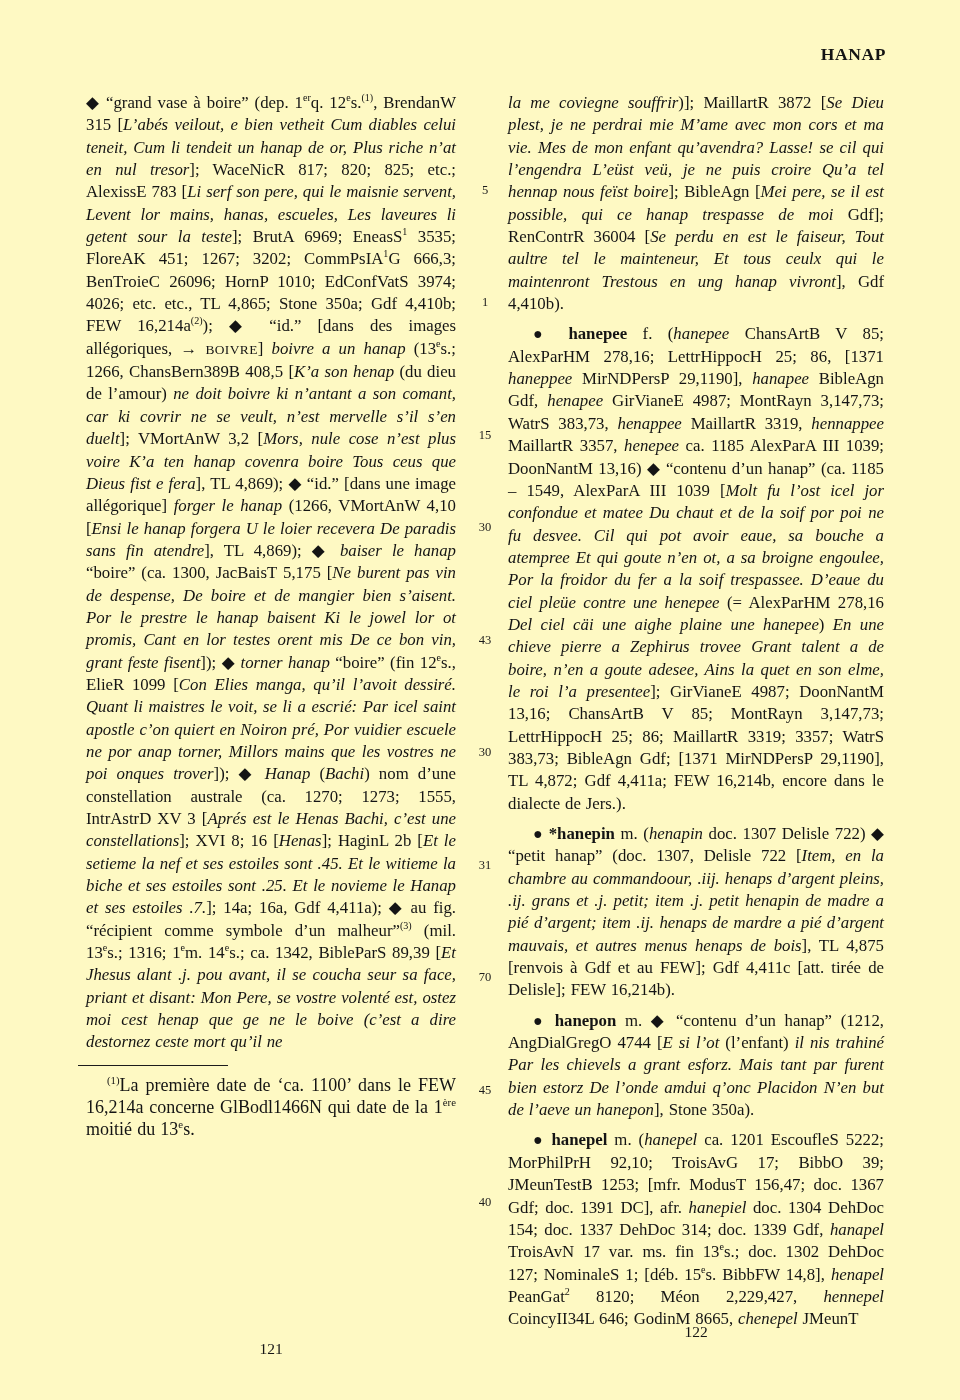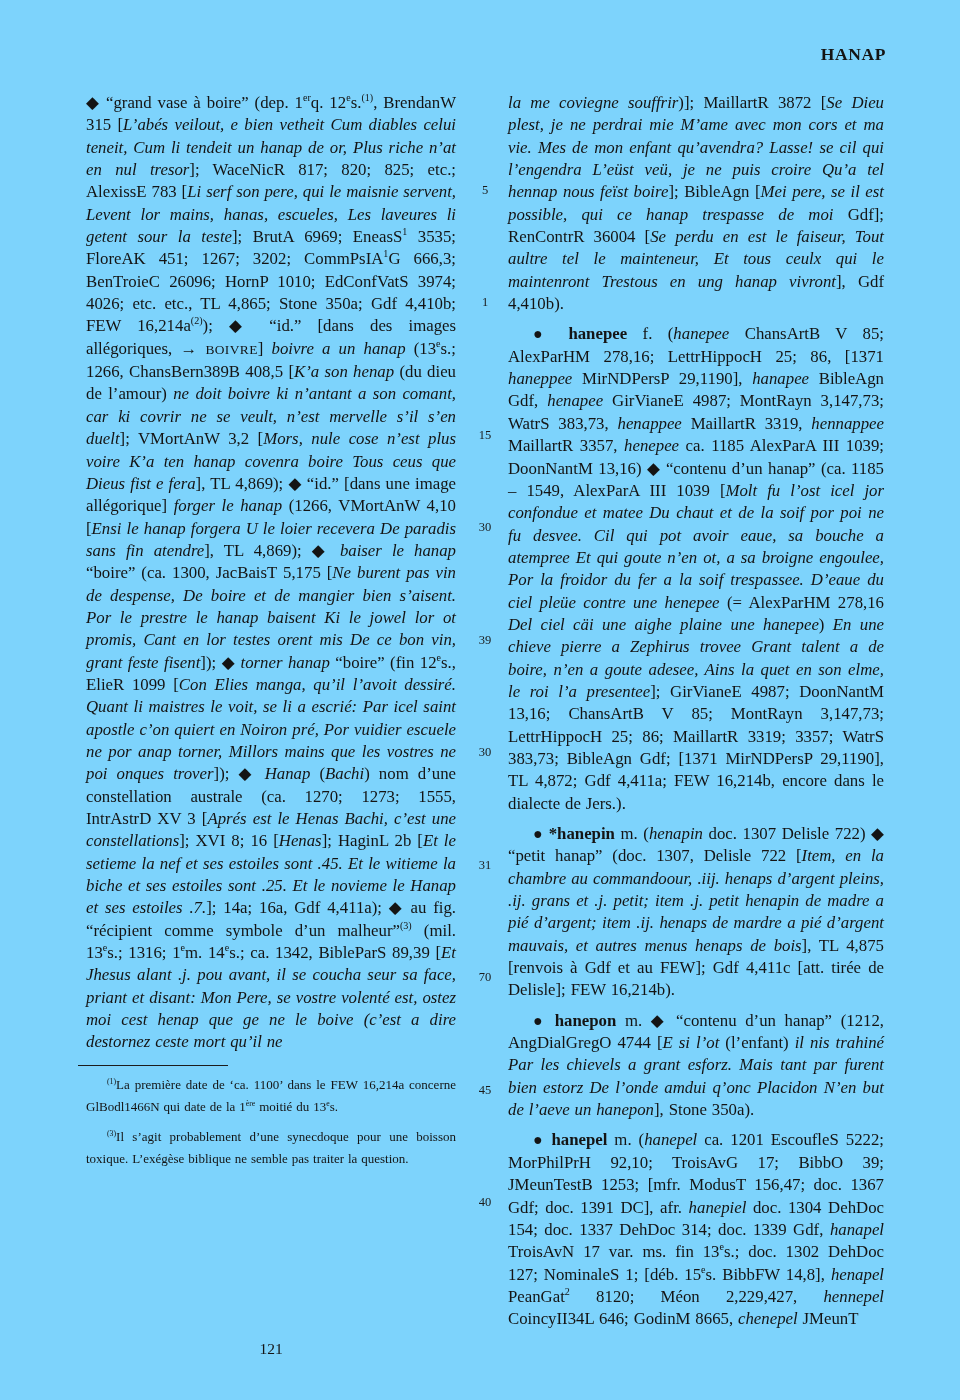--- a/index.html
+++ b/index.html
@@ -1,20 +1,20 @@
 <!DOCTYPE html>
 <html><head>
 <meta charset="utf-8">
 <style>
   html, body { margin: 0; padding: 0; background: #ffffff; }
   .page {
     position: relative;
     width: 960px;
     height: 1400px;
-    background: #7dd3fc;
+    background: #fef9c3;
     color: #141414;
     font-family: "Liberation Serif", "DejaVu Serif", serif;
     overflow: hidden;
   }
   .running-head {
     position: absolute;
     top: 44px;
     right: 74px;
     font-size: 17.5px;
     font-weight: 700;
@@ -34,21 +34,21 @@
   .para.indent { text-indent: 25px; }
   .main-para { min-height: 958px; }
   .footnote-rule {
     width: 150px;
     height: 0;
     border-top: 1.6px solid #1c1c1c;
     margin: 11px 0 7px 0;
   }
   .footnotes .para {
     text-indent: 21px;
-    font-size: 13px;
+    font-size: 18px;
     line-height: 22.1px;
   }
   .run-r  { font-style: normal; }
   .run-i  { font-style: italic; }
   .run-b  { font-weight: 700; }
   .run-sc { font-size: 0.8em; letter-spacing: 0.4px; }
   .run-dm { font-style: normal; }
   .run-bl { font-style: normal; font-size: 0.95em; }
   sup.run-sup {
     font-size: 0.6em;
@@ -79,38 +79,38 @@
 
 <div class="page">
 
   <div class="running-head">HANAP</div>
 
   <div class="col left">
     <p class="para main-para"><span class="run-dm">◆ </span><span class="run-r">“grand vase à boire” (dep. 1</span><sup class="run-sup">er</sup><span class="run-r">q. 12</span><sup class="run-sup">e</sup><span class="run-r">s.</span><sup class="run-sup">(1)</sup><span class="run-r">, BrendanW 315 [</span><span class="run-i">L’abés veilout, e bien vetheit Cum diables celui teneit, Cum li tendeit un hanap de or, Plus riche n’at en nul tresor</span><span class="run-r">]; WaceNicR 817; 820; 825; etc.; AlexissE 783 [</span><span class="run-i">Li serf son pere, qui le maisnie servent, Levent lor mains, hanas, escueles, Les laveures li getent sour la teste</span><span class="run-r">]; BrutA 6969; EneasS</span><sup class="run-sup">1</sup><span class="run-r"> 3535; FloreAK 451; 1267; 3202; CommPsIA</span><sup class="run-sup">1</sup><span class="run-r">G 666,3; BenTroieC 26096; HornP 1010; EdConfVatS 3974; 4026; etc. etc., TL 4,865; Stone 350a; Gdf 4,410b; FEW 16,214a</span><sup class="run-sup">(2)</sup><span class="run-r">); </span><span class="run-dm">◆ </span><span class="run-r">“id.” [dans des images allégoriques, → </span><span class="run-sc">BOIVRE</span><span class="run-r">] </span><span class="run-i">boivre a un hanap</span><span class="run-r"> (13</span><sup class="run-sup">e</sup><span class="run-r">s.; 1266, ChansBern389B 408,5 [</span><span class="run-i">K’a son henap</span><span class="run-r"> (du dieu de l’amour) </span><span class="run-i">ne doit boivre ki n’antant a son comant, car ki covrir ne se veult, n’est mervelle s’il s’en duelt</span><span class="run-r">]; VMortAnW 3,2 [</span><span class="run-i">Mors, nule cose n’est plus voire K’a ten hanap covenra boire Tous ceus que Dieus fist e fera</span><span class="run-r">], TL 4,869); </span><span class="run-dm">◆ </span><span class="run-r">“id.” [dans une image allégorique] </span><span class="run-i">forger le hanap</span><span class="run-r"> (1266, VMortAnW 4,10 [</span><span class="run-i">Ensi le hanap forgera U le loier recevera De paradis sans fin atendre</span><span class="run-r">], TL 4,869); </span><span class="run-dm">◆ </span><span class="run-i">baiser le hanap</span><span class="run-r"> “boire” (ca. 1300, JacBaisT 5,175 [</span><span class="run-i">Ne burent pas vin de despense, De boire et de mangier bien s’aisent. Por le prestre le hanap baisent Ki le jowel lor ot promis, Cant en lor testes orent mis De ce bon vin, grant feste fisent</span><span class="run-r">]); </span><span class="run-dm">◆ </span><span class="run-i">torner hanap</span><span class="run-r"> “boire” (fin 12</span><sup class="run-sup">e</sup><span class="run-r">s., ElieR 1099 [</span><span class="run-i">Con Elies manga, qu’il l’avoit dessiré. Quant li maistres le voit, se li a escrié: Par icel saint apostle c’on quiert en Noiron pré, Por vuidier escuele ne por anap torner, Millors mains que les vostres ne poi onques trover</span><span class="run-r">]); </span><span class="run-dm">◆ </span><span class="run-i">Hanap</span><span class="run-r"> (</span><span class="run-i">Bachi</span><span class="run-r">) nom d’une constellation australe (ca. 1270; 1273; 1555, IntrAstrD XV 3 [</span><span class="run-i">Aprés est le Henas Bachi, c’est une constellations</span><span class="run-r">]; XVI 8; 16 [</span><span class="run-i">Henas</span><span class="run-r">]; HaginL 2b [</span><span class="run-i">Et le setieme la nef et ses estoiles sont .45. Et le witieme la biche et ses estoiles sont .25. Et le novieme le Hanap et ses estoiles .7.</span><span class="run-r">]; 14a; 16a, Gdf 4,411a); </span><span class="run-dm">◆ </span><span class="run-r">au fig. “récipient comme symbole d’un malheur”</span><sup class="run-sup">(3)</sup><span class="run-r"> (mil. 13</span><sup class="run-sup">e</sup><span class="run-r">s.; 1316; 1</span><sup class="run-sup">e</sup><span class="run-r">m. 14</span><sup class="run-sup">e</sup><span class="run-r">s.; ca. 1342, BibleParS 89,39 [</span><span class="run-i">Et Jhesus alant .j. pou avant, il se coucha seur sa face, priant et disant: Mon Pere, se vostre volenté est, ostez moi cest henap que ge ne le boive (c’est a dire destornez ceste mort qu’il ne</span></p>
     <div class="footnote-rule"></div>
     <div class="footnotes">
       <p class="para"><sup class="run-sup">(1)</sup><span class="run-r">La première date de ‘ca. 1100’ dans le FEW 16,214a concerne GlBodl1466N qui date de la 1</span><sup class="run-sup">ère</sup><span class="run-r"> moitié du 13</span><sup class="run-sup">e</sup><span class="run-r">s.</span></p>
-      <p class="para"><sup class="run-sup">(3)</sup><span class="run-r">Il s’agit probablement d’une synecdoque pour une boisson toxique. L’exégèse biblique ne semble pas traiter la question.</span></p>
     </div>
   </div>
 
   <div class="col right">
     <p class="para"><span class="run-i">la me coviegne souffrir</span><span class="run-r">)]; MaillartR 3872 [</span><span class="run-i">Se Dieu plest, je ne perdrai mie M’ame avec mon cors et ma vie. Mes de mon enfant qu’avendra? Lasse! se cil qui l’engendra L’eüst veü, je ne puis croire Qu’a tel hennap nous feïst boire</span><span class="run-r">]; BibleAgn [</span><span class="run-i">Mei pere, se il est possible, qui ce hanap trespasse de moi</span><span class="run-r"> Gdf]; RenContrR 36004 [</span><span class="run-i">Se perdu en est le faiseur, Tout aultre tel le mainteneur, Et tous ceulx qui le maintenront Trestous en ung hanap vivront</span><span class="run-r">], Gdf 4,410b).</span></p>
     <p class="para indent"><span class="run-bl">● </span><span class="run-b">hanepee</span><span class="run-r"> f. (</span><span class="run-i">hanepee</span><span class="run-r"> ChansArtB V 85; AlexParHM 278,16; LettrHippocH 25; 86, [1371 </span><span class="run-i">haneppee</span><span class="run-r"> MirNDPersP 29,1190], </span><span class="run-i">hanapee</span><span class="run-r"> BibleAgn Gdf, </span><span class="run-i">henapee</span><span class="run-r"> GirVianeE 4987; MontRayn 3,147,73; WatrS 383,73, </span><span class="run-i">henappee</span><span class="run-r"> MaillartR 3319, </span><span class="run-i">hennappee</span><span class="run-r"> MaillartR 3357, </span><span class="run-i">henepee</span><span class="run-r"> ca. 1185 AlexParA III 1039; DoonNantM 13,16) </span><span class="run-dm">◆ </span><span class="run-r">“contenu d’un hanap” (ca. 1185 – 1549, AlexParA III 1039 [</span><span class="run-i">Molt fu l’ost icel jor confondue et matee Du chaut et de la soif por poi ne fu desvee. Cil qui pot avoir eaue, sa bouche a atempree Et qui goute n’en ot, a sa broigne engoulee, Por la froidor du fer a la soif trespassee. D’eaue du ciel pleüe contre une henepee</span><span class="run-r"> (= AlexParHM 278,16 </span><span class="run-i">Del ciel cäi une aighe plaine une hanepee</span><span class="run-r">) </span><span class="run-i">En une chieve pierre a Zephirus trovee Grant talent a de boire, n’en a goute adesee, Ains la quet en son elme, le roi l’a presentee</span><span class="run-r">]; GirVianeE 4987; DoonNantM 13,16; ChansArtB V 85; MontRayn 3,147,73; LettrHippocH 25; 86; MaillartR 3319; 3357; WatrS 383,73; BibleAgn Gdf; [1371 MirNDPersP 29,1190], TL 4,872; Gdf 4,411a; FEW 16,214b, encore dans le dialecte de Jers.).</span></p>
     <p class="para indent"><span class="run-bl">● </span><span class="run-b">*hanepin</span><span class="run-r"> m. (</span><span class="run-i">henapin</span><span class="run-r"> doc. 1307 Delisle 722) </span><span class="run-dm">◆ </span><span class="run-r">“petit hanap” (doc. 1307, Delisle 722 [</span><span class="run-i">Item, en la chambre au commandoour, .iij. henaps d’argent pleins, .ij. grans et .j. petit; item .j. petit henapin de madre a pié d’argent; item .ij. henaps de mardre a pié d’argent mauvais, et autres menus henaps de bois</span><span class="run-r">], TL 4,875 [renvois à Gdf et au FEW]; Gdf 4,411c [att. tirée de Delisle]; FEW 16,214b).</span></p>
     <p class="para indent"><span class="run-bl">● </span><span class="run-b">hanepon</span><span class="run-r"> m. </span><span class="run-dm">◆ </span><span class="run-r">“contenu d’un hanap” (1212, AngDialGregO 4744 [</span><span class="run-i">E si l’ot</span><span class="run-r"> (l’enfant) </span><span class="run-i">il nis trahiné Par les chievels a grant esforz. Mais tant par furent bien estorz De l’onde amdui q’onc Placidon N’en but de l’aeve un hanepon</span><span class="run-r">], Stone 350a).</span></p>
     <p class="para indent"><span class="run-bl">● </span><span class="run-b">hanepel</span><span class="run-r"> m. (</span><span class="run-i">hanepel</span><span class="run-r"> ca. 1201 EscoufleS 5222; MorPhilPrH 92,10; TroisAvG 17; BibbO 39; JMeunTestB 1253; [mfr. ModusT 156,47; doc. 1367 Gdf; doc. 1391 DC], afr. </span><span class="run-i">hanepiel</span><span class="run-r"> doc. 1304 DehDoc 154; doc. 1337 DehDoc 314; doc. 1339 Gdf, </span><span class="run-i">hanapel</span><span class="run-r"> TroisAvN 17 var. ms. fin 13</span><sup class="run-sup">e</sup><span class="run-r">s.; doc. 1302 DehDoc 127; NominaleS 1; [déb. 15</span><sup class="run-sup">e</sup><span class="run-r">s. BibbFW 14,8], </span><span class="run-i">henapel</span><span class="run-r"> PeanGat</span><sup class="run-sup">2</sup><span class="run-r"> 8120; Méon 2,229,427, </span><span class="run-i">hennepel</span><span class="run-r"> CoincyII34L 646; GodinM 8665, </span><span class="run-i">chenepel</span><span class="run-r"> JMeunT</span></p>
   </div>
 
   <span class="linenum" style="top:182px">5</span>
   <span class="linenum" style="top:294px">1</span>
   <span class="linenum" style="top:427px">15</span>
   <span class="linenum" style="top:519px">30</span>
-  <span class="linenum" style="top:632px">39</span>
+  <span class="linenum" style="top:632px">43</span>
   <span class="linenum" style="top:744px">30</span>
   <span class="linenum" style="top:857px">31</span>
   <span class="linenum" style="top:969px">70</span>
   <span class="linenum" style="top:1082px">45</span>
   <span class="linenum" style="top:1194px">40</span>
 
   <div class="pagenum left">121</div>
+  <div class="pagenum right">122</div>
 
 </div>
 
 </body></html>

